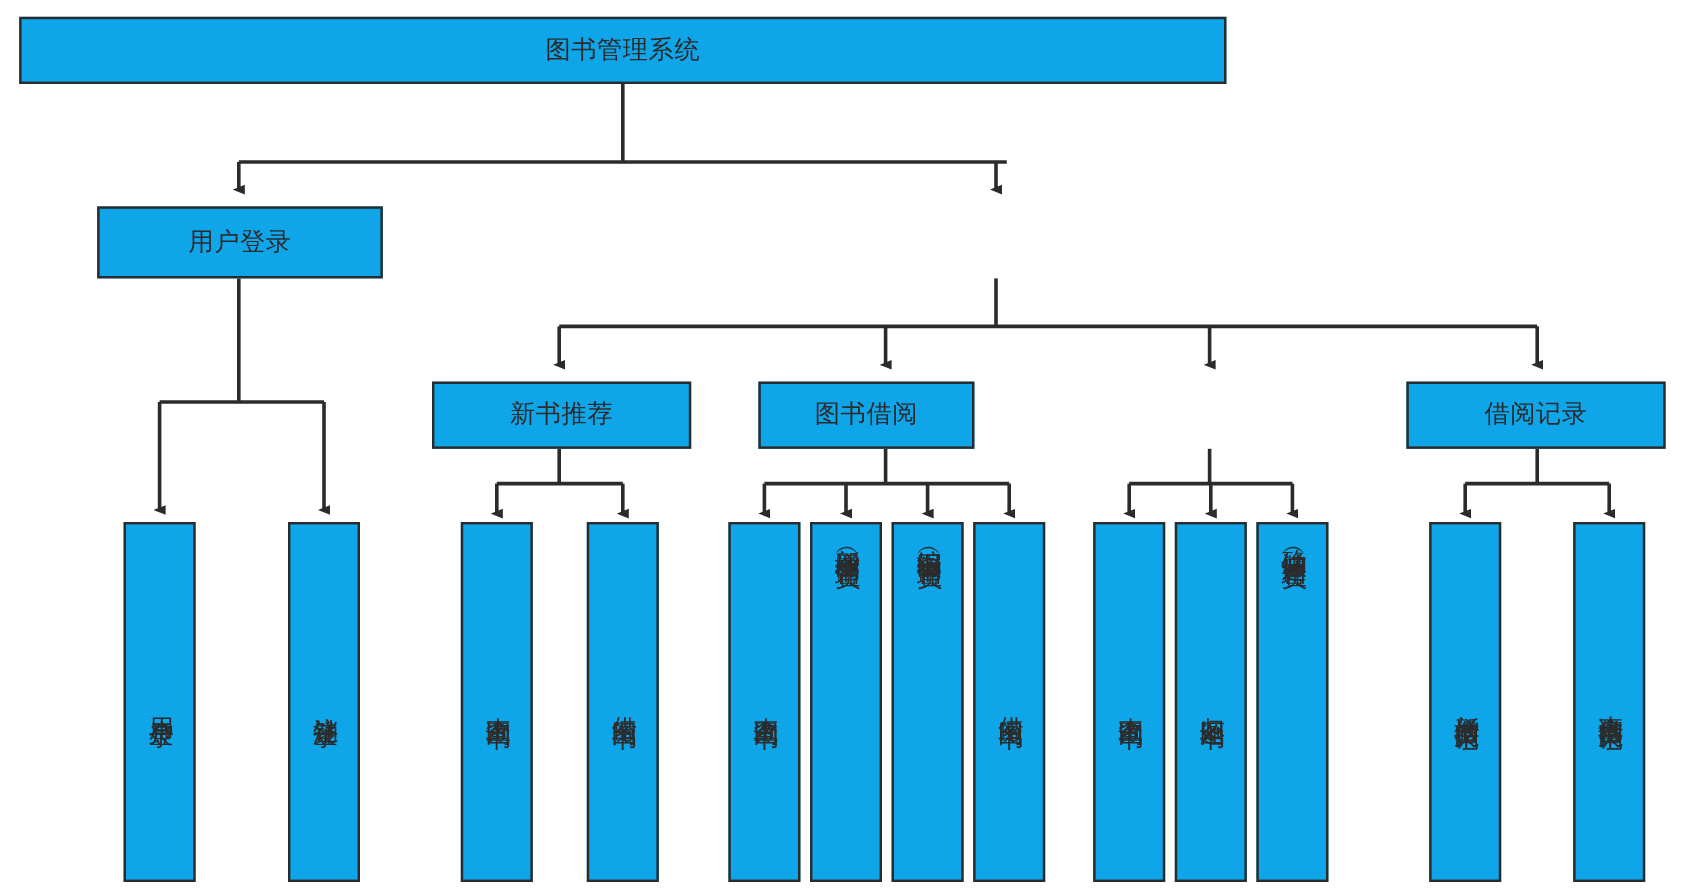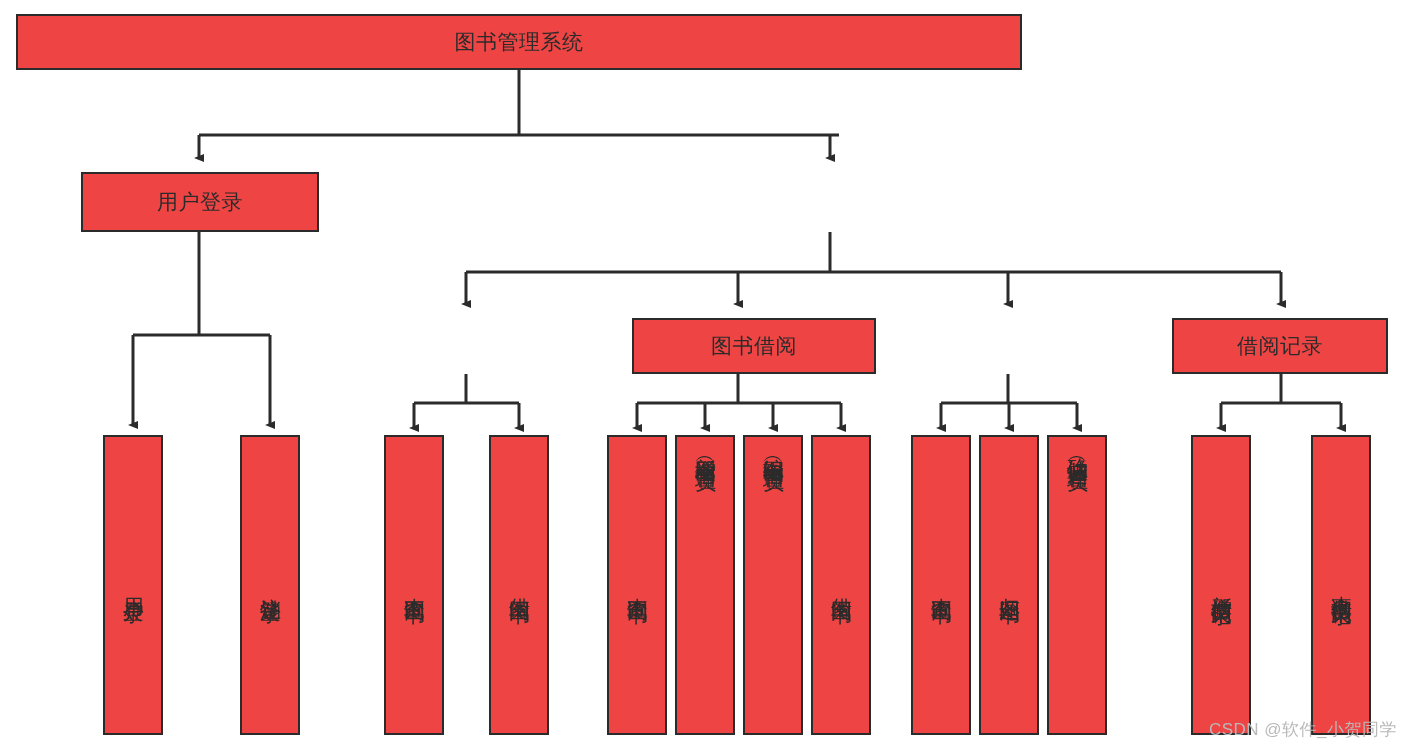--- a/index.html
+++ b/index.html
@@ -21,21 +21,21 @@
     position: absolute;
     left: 0;
     top: 0;
     width: 1405px;
     height: 747px;
     pointer-events: none;
   }
   .node {
     position: absolute;
     box-sizing: border-box;
-    background: #ef4444;
+    background: #0ea5e9;
     border: 2px solid #2b2b2b;
     display: flex;
     align-items: center;
     justify-content: center;
     color: #2b2b2b;
     z-index: 2;
   }
   .node .lbl {
     font-size: 21px;
     line-height: 1.1;
@@ -130,21 +130,24 @@
   </svg>
 
   <div class="node" style="left:16px; top:14px; width:1006px; height:56px;">
     <span class="lbl">图书管理系统</span>
   </div>
 
   <div class="node" style="left:81px; top:172px; width:238px; height:60px;">
     <span class="lbl">用户登录</span>
   </div>
 
-  <div class="node" style="left:632px; top:318px; width:244px; height:56px;">
+  <div class="node" style="left:360px; top:318px; width:216px; height:56px;">
+    <span class="lbl">新书推荐</span>
+  </div>
+  <div class="node" style="left:632px; top:318px; width:180px; height:56px;">
     <span class="lbl">图书借阅</span>
   </div>
   <div class="node" style="left:1172px; top:318px; width:216px; height:56px;">
     <span class="lbl">借阅记录</span>
   </div>
 
   <div class="node vertical mid" style="left:103px; top:435px; width:60px; height:300px;">
     <span class="lbl">用户登录</span>
   </div>
   <div class="node vertical mid" style="left:240px; top:435px; width:60px; height:300px;">
@@ -181,15 +184,14 @@
     <span class="lbl">确认归还（管理员）</span>
   </div>
 
   <div class="node vertical mid" style="left:1191px; top:435px; width:60px; height:300px;">
     <span class="lbl">新增借阅记录</span>
   </div>
   <div class="node vertical mid" style="left:1311px; top:435px; width:60px; height:300px;">
     <span class="lbl">查询借阅记录</span>
   </div>
 
-  <div id="watermark">CSDN @软件_小贺同学</div>
 
 </div>
 
 </body></html>

